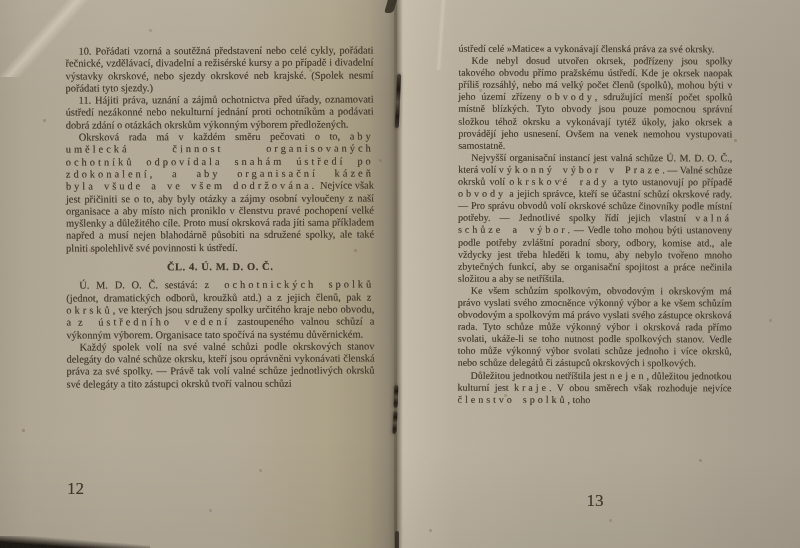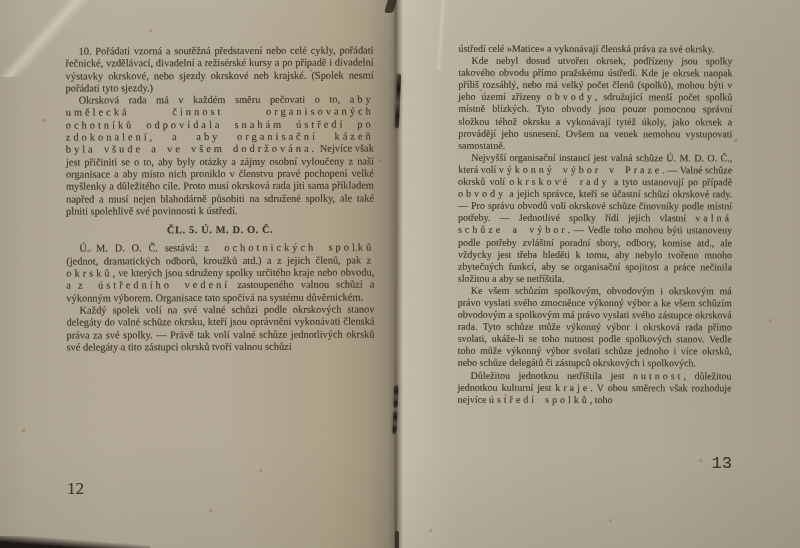--- a/index.html
+++ b/index.html
@@ -72,21 +72,21 @@
   .col-left  { left:66px;  top:45px; width:308px; font-size:10.4px; line-height:12.3px; transform:rotate(-0.2deg); }
   .col-right { left:458px; top:43px; width:274px; font-size:10px; line-height:12.1px; transform:rotate(0.15deg); }
   .paragraph { margin:0; }
   .paragraph.indent { text-indent:13px; }
   .heading { text-align:center; font-weight:bold; letter-spacing:.6px; margin:7px 0 6px 0; }
   .sp { letter-spacing:3px; word-spacing:2.5px; }
 
   .page-number { position:absolute; font-size:17px; color:#3a3126;
     text-shadow:0.2px 0.2px 0.35px rgba(58,49,38,.45); }
   .pn-left  { left:67px; top:479px; }
-  .pn-right { left:458px; top:454px; width:274px; text-align:right;font-family:Liberation Mono, monospace; }
+  .pn-right { left:458px; top:491px; width:274px; text-align:center; }
 
   .grain { position:absolute; left:0; top:0; pointer-events:none; opacity:.30; }
   .specks { position:absolute; left:0; top:0; width:1px; height:1px; border-radius:50%;
     pointer-events:none;
     box-shadow:
       44px 120px 0 1px rgba(122,90,48,.35),  120px 348px 0 1px rgba(122,90,48,.3),
       23px 430px 0 1px rgba(110,80,42,.35),  210px 510px 0 1px rgba(122,90,48,.3),
       310px 70px 0 1px rgba(122,90,48,.3),   355px 250px 0 1px rgba(110,80,42,.3),
       480px 90px 0 1px rgba(122,90,48,.32),  560px 180px 0 1px rgba(110,80,42,.3),
       640px 60px 0 1px rgba(122,90,48,.3),   735px 140px 0 1px rgba(110,80,42,.35),
@@ -112,31 +112,32 @@
   <div class="gutter-line"></div>
   <div class="notch-top"></div>
   <div class="notch-bottom"></div>
   <div class="staple staple-top"></div>
   <div class="staple staple-bottom-1"></div>
   <div class="staple staple-bottom-2"></div>
   <div class="corner-bl"></div>
 
   <div class="text-col col-left">
       <div class="paragraph indent"><span>10. Pořádati vzorná a soutěžná představení nebo celé cykly, pořádati řečnické, vzdělávací, divadelní a režisérské kursy a po případě i divadelní výstavky okrskové, nebo sjezdy okrskové neb krajské. (Spolek nesmí pořádati tyto sjezdy.)</span></div>
+      <div class="paragraph indent"><span>11. Hájiti práva, uznání a zájmů ochotnictva před úřady, oznamovati ústředí nezákonné nebo nekulturní jednání proti ochotníkům a podávati dobrá zdání o otázkách okrskům výkonným výborem předložených.</span></div>
       <div class="paragraph indent"><span>Okrsková rada má v každém směru pečovati o to, </span><span class="sp">aby umělecká činnost organisovaných ochotníků odpovídala snahám ústředí po zdokonalení, a aby organisační kázeň byla všude a ve všem dodržována.</span><span> Nejvíce však jest přičiniti se o to, aby byly otázky a zájmy osobní vyloučeny z naší organisace a aby místo nich proniklo v členstvu pravé pochopení velké myšlenky a důležitého cíle. Proto musí okrsková rada jíti sama příkladem napřed a musí nejen blahodárně působiti na sdružené spolky, ale také plniti spolehlivě své povinnosti k ústředí.</span></div>
-      <div class="heading"><span>ČL. 5. Ú. M. D. O. Č.</span></div>
+      <div class="heading"><span>ČL. 4. Ú. M. D. O. Č.</span></div>
       <div class="paragraph indent"><span>Ú. M. D. O. Č. sestává: </span><span class="sp">z ochotnických spolků</span><span> (jednot, dramatických odborů, kroužků atd.) a z jejich členů, pak </span><span class="sp">z okrsků</span><span>, ve kterých jsou sdruženy spolky určitého kraje nebo obvodu, a </span><span class="sp">z ústředního vedení</span><span> zastoupeného valnou schůzí a výkonným výborem. Organisace tato spočívá na systému důvěrnickém.</span></div>
       <div class="paragraph indent"><span>Každý spolek volí na své valné schůzi podle okrskových stanov delegáty do valné schůze okrsku, kteří jsou oprávněni vykonávati členská práva za své spolky. — Právě tak volí valné schůze jednotlivých okrsků své delegáty a tito zástupci okrsků tvoří valnou schůzi</span></div>
     </div>
   <div class="text-col col-right">
       <div class="paragraph"><span>ústředí celé »Matice« a vykonávají členská práva za své okrsky.</span></div>
       <div class="paragraph indent"><span>Kde nebyl dosud utvořen okrsek, podřízeny jsou spolky takového obvodu přímo pražskému ústředí. Kde je okrsek naopak příliš rozsáhlý, nebo má velký počet členů (spolků), mohou býti v jeho území zřízeny </span><span class="sp">obvody</span><span>, sdružující menší počet spolků místně blízkých. Tyto obvody jsou pouze pomocnou správní složkou téhož okrsku a vykonávají tytéž úkoly, jako okrsek a provádějí jeho usnesení. Ovšem na venek nemohou vystupovati samostatně.</span></div>
       <div class="paragraph indent"><span>Nejvyšší organisační instancí jest valná schůze Ú. M. D. O. Č., která volí </span><span class="sp">výkonný výbor v Praze</span><span>. — Valné schůze okrsků volí </span><span class="sp">okrskové rady</span><span> a tyto ustanovují po případě </span><span class="sp">obvody</span><span> a jejich správce, kteří se účastní schůzí okrskové rady. — Pro správu obvodů volí okrskové schůze činovníky podle místní potřeby. — Jednotlivé spolky řídí jejich vlastní </span><span class="sp">valná schůze a výbor</span><span>. — Vedle toho mohou býti ustanoveny podle potřeby zvláštní poradní sbory, odbory, komise atd., ale vždycky jest třeba hleděti k tomu, aby nebylo tvořeno mnoho zbytečných funkcí, aby se organisační spojitost a práce nečinila složitou a aby se netříštila.</span></div>
       <div class="paragraph indent"><span>Ke všem schůzím spolkovým, obvodovým i okrskovým má právo vyslati svého zmocněnce výkonný výbor a ke všem schůzím obvodovým a spolkovým má právo vyslati svého zástupce okrsková rada. Tyto schůze může výkonný výbor i okrsková rada přímo svolati, ukáže-li se toho nutnost podle spolkových stanov. Vedle toho může výkonný výbor svolati schůze jednoho i více okrsků, nebo schůze delegátů či zástupců okrskových i spolkových.</span></div>
-      <div class="paragraph indent"><span>Důležitou jednotkou netříštila jest </span><span class="sp">nutnost</span><span>, důležitou jednotkou kulturní jest </span><span class="sp">kraje</span><span>. V obou směrech však rozhoduje nejvíce </span><span class="sp">ústředí spolků</span><span>, toho</span></div>
+      <div class="paragraph indent"><span>Důležitou jednotkou netříštila jest </span><span class="sp">nejen</span><span>, důležitou jednotkou kulturní jest </span><span class="sp">kraje</span><span>. V obou směrech však rozhoduje nejvíce </span><span class="sp">členstvo spolků</span><span>, toho</span></div>
     </div>
 
   <div class="page-number pn-left">12</div>
   <div class="page-number pn-right">13</div>
 
   <svg class="grain" width="800" height="548" aria-hidden="true">
     <filter id="nz">
       <feTurbulence type="fractalNoise" baseFrequency="0.8" numOctaves="2" stitchTiles="stitch"></feTurbulence>
       <feColorMatrix type="matrix" values="0 0 0 0 0.34  0 0 0 0 0.29  0 0 0 0 0.21  0 0 0 0.35 0"></feColorMatrix>
     </filter>

